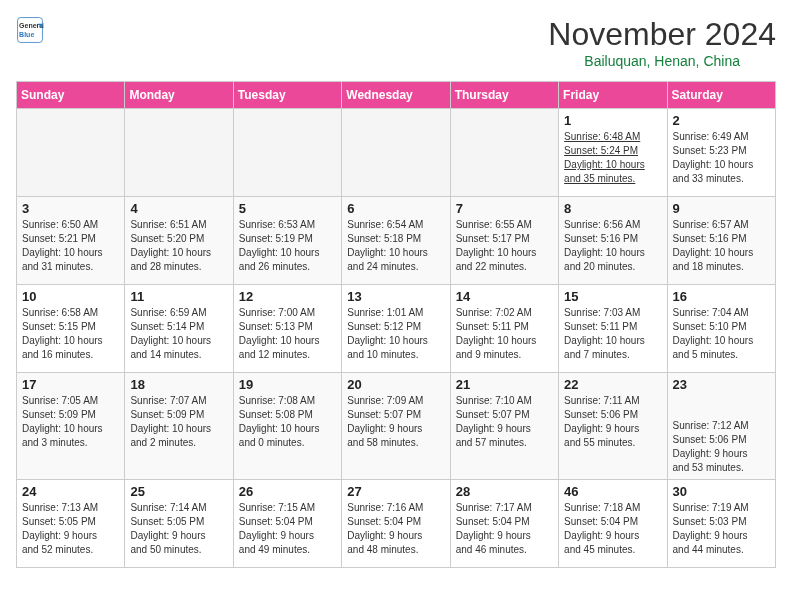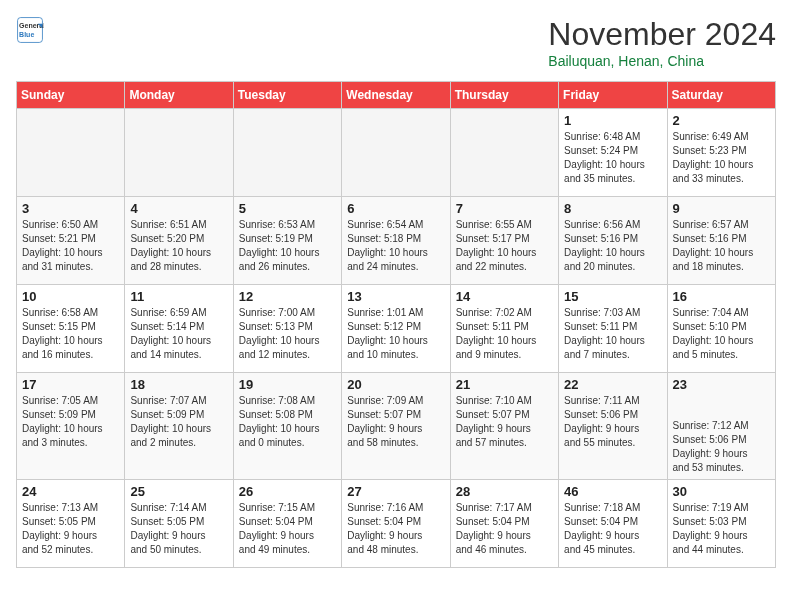--- a/index.html
+++ b/index.html
@@ -18,37 +18,37 @@
     }
     .logo {
       display: flex;
       align-items: center;
       gap: 4px;
     }
     .logo-icon {
       width: 28px;
       height: 28px;
     }
-    .title-block { text-align: left; }
+    .title-block { text-align: center; }
     .month-title {
       font-size: 32px;
       font-weight: normal;
       color: #333;
     }
     .subtitle {
       font-size: 14px;
       color: #15803d;
     }
     .calendar {
       width: 100%;
       border-collapse: collapse;
       font-size: 11px;
     }
     .calendar th {
-      background: #ef4444;
+      background: #ec4899;
       color: #fff;
       padding: 6px 4px;
       text-align: left;
       font-size: 12px;
       font-weight: bold;
       border: 1px solid #ccc;
     }
     .calendar td {
       border: 1px solid #ccc;
       vertical-align: top;
@@ -107,21 +107,21 @@
   </thead>
   <tbody id="calendar-body">
   <tr>
         <td class="empty"></td>
         <td class="empty"></td>
         <td class="empty"></td>
         <td class="empty"></td>
         <td class="empty"></td>
         <td>
           <div class="day-number">1</div>
-          <div class="day-info" style="white-space: pre-line;">Sunrise: 6:48 AM
+          <div class="day-info" style="white-space: pre-line; text-decoration: underline;">Sunrise: 6:48 AM
 Sunset: 5:24 PM
 Daylight: 10 hours
 and 35 minutes.</div>
         </td>
         <td>
           <div class="day-number">2</div>
           <div class="day-info" style="white-space: pre-line;">Sunrise: 6:49 AM
 Sunset: 5:23 PM
 Daylight: 10 hours
 and 33 minutes.</div>

